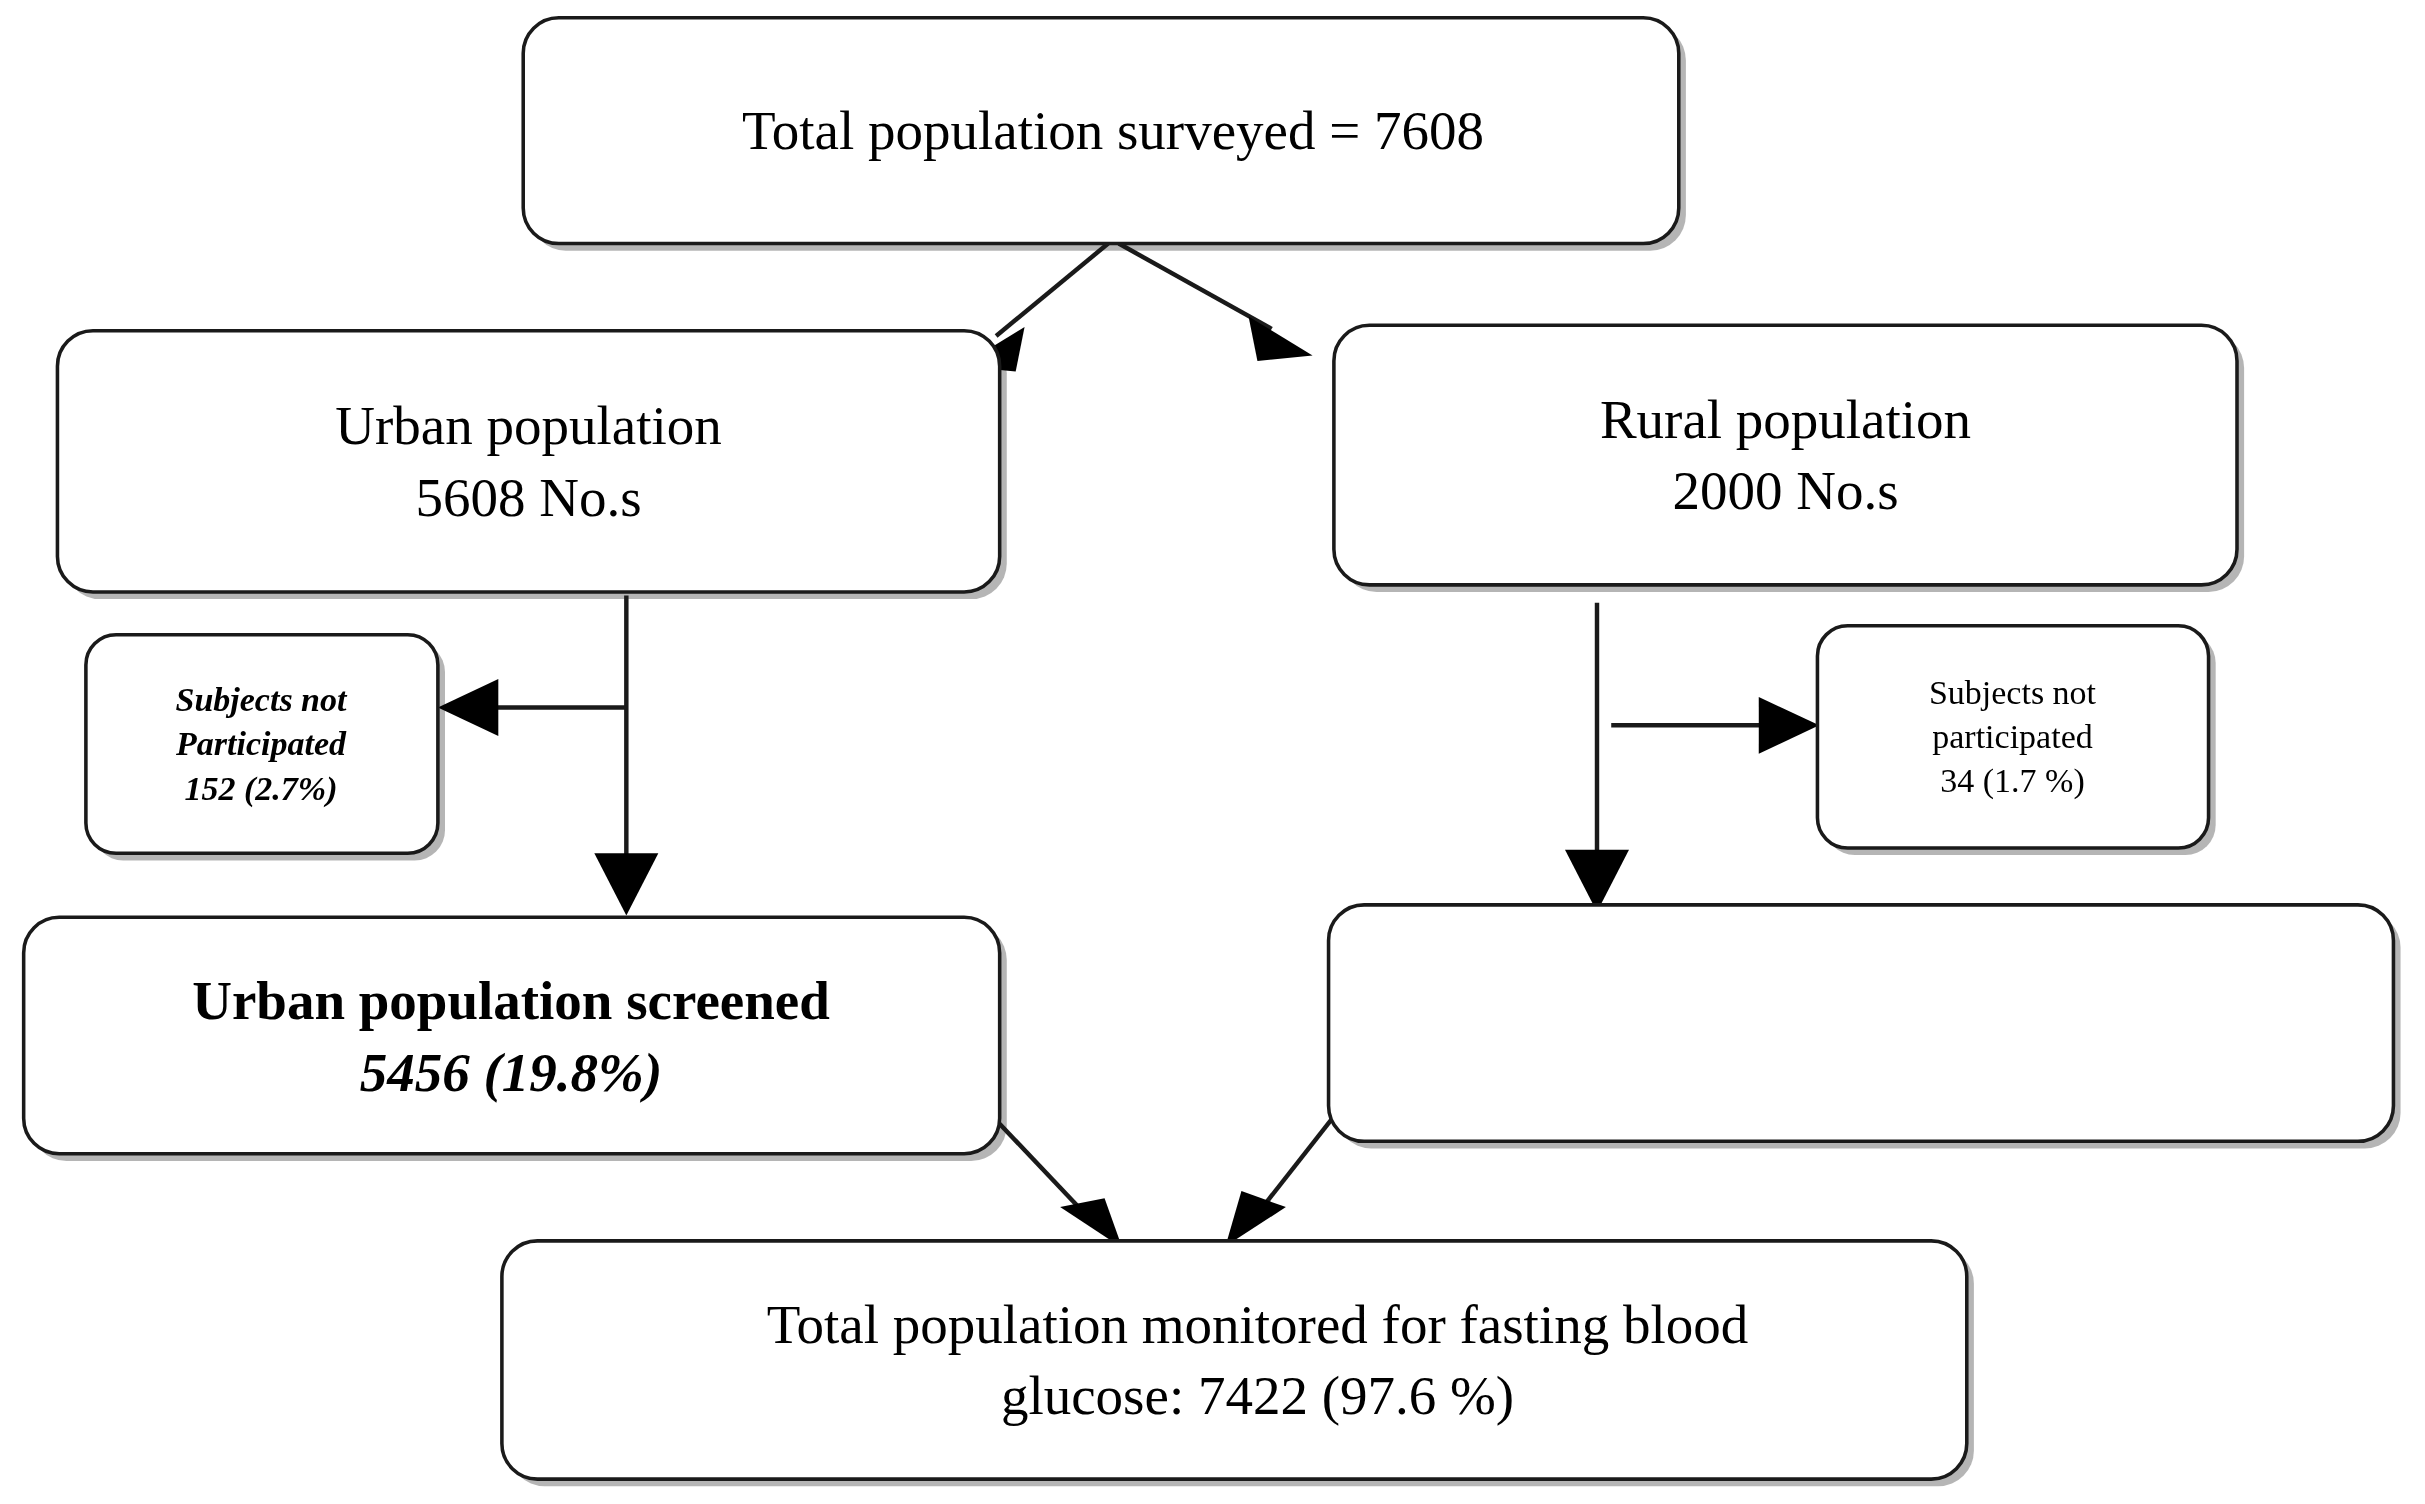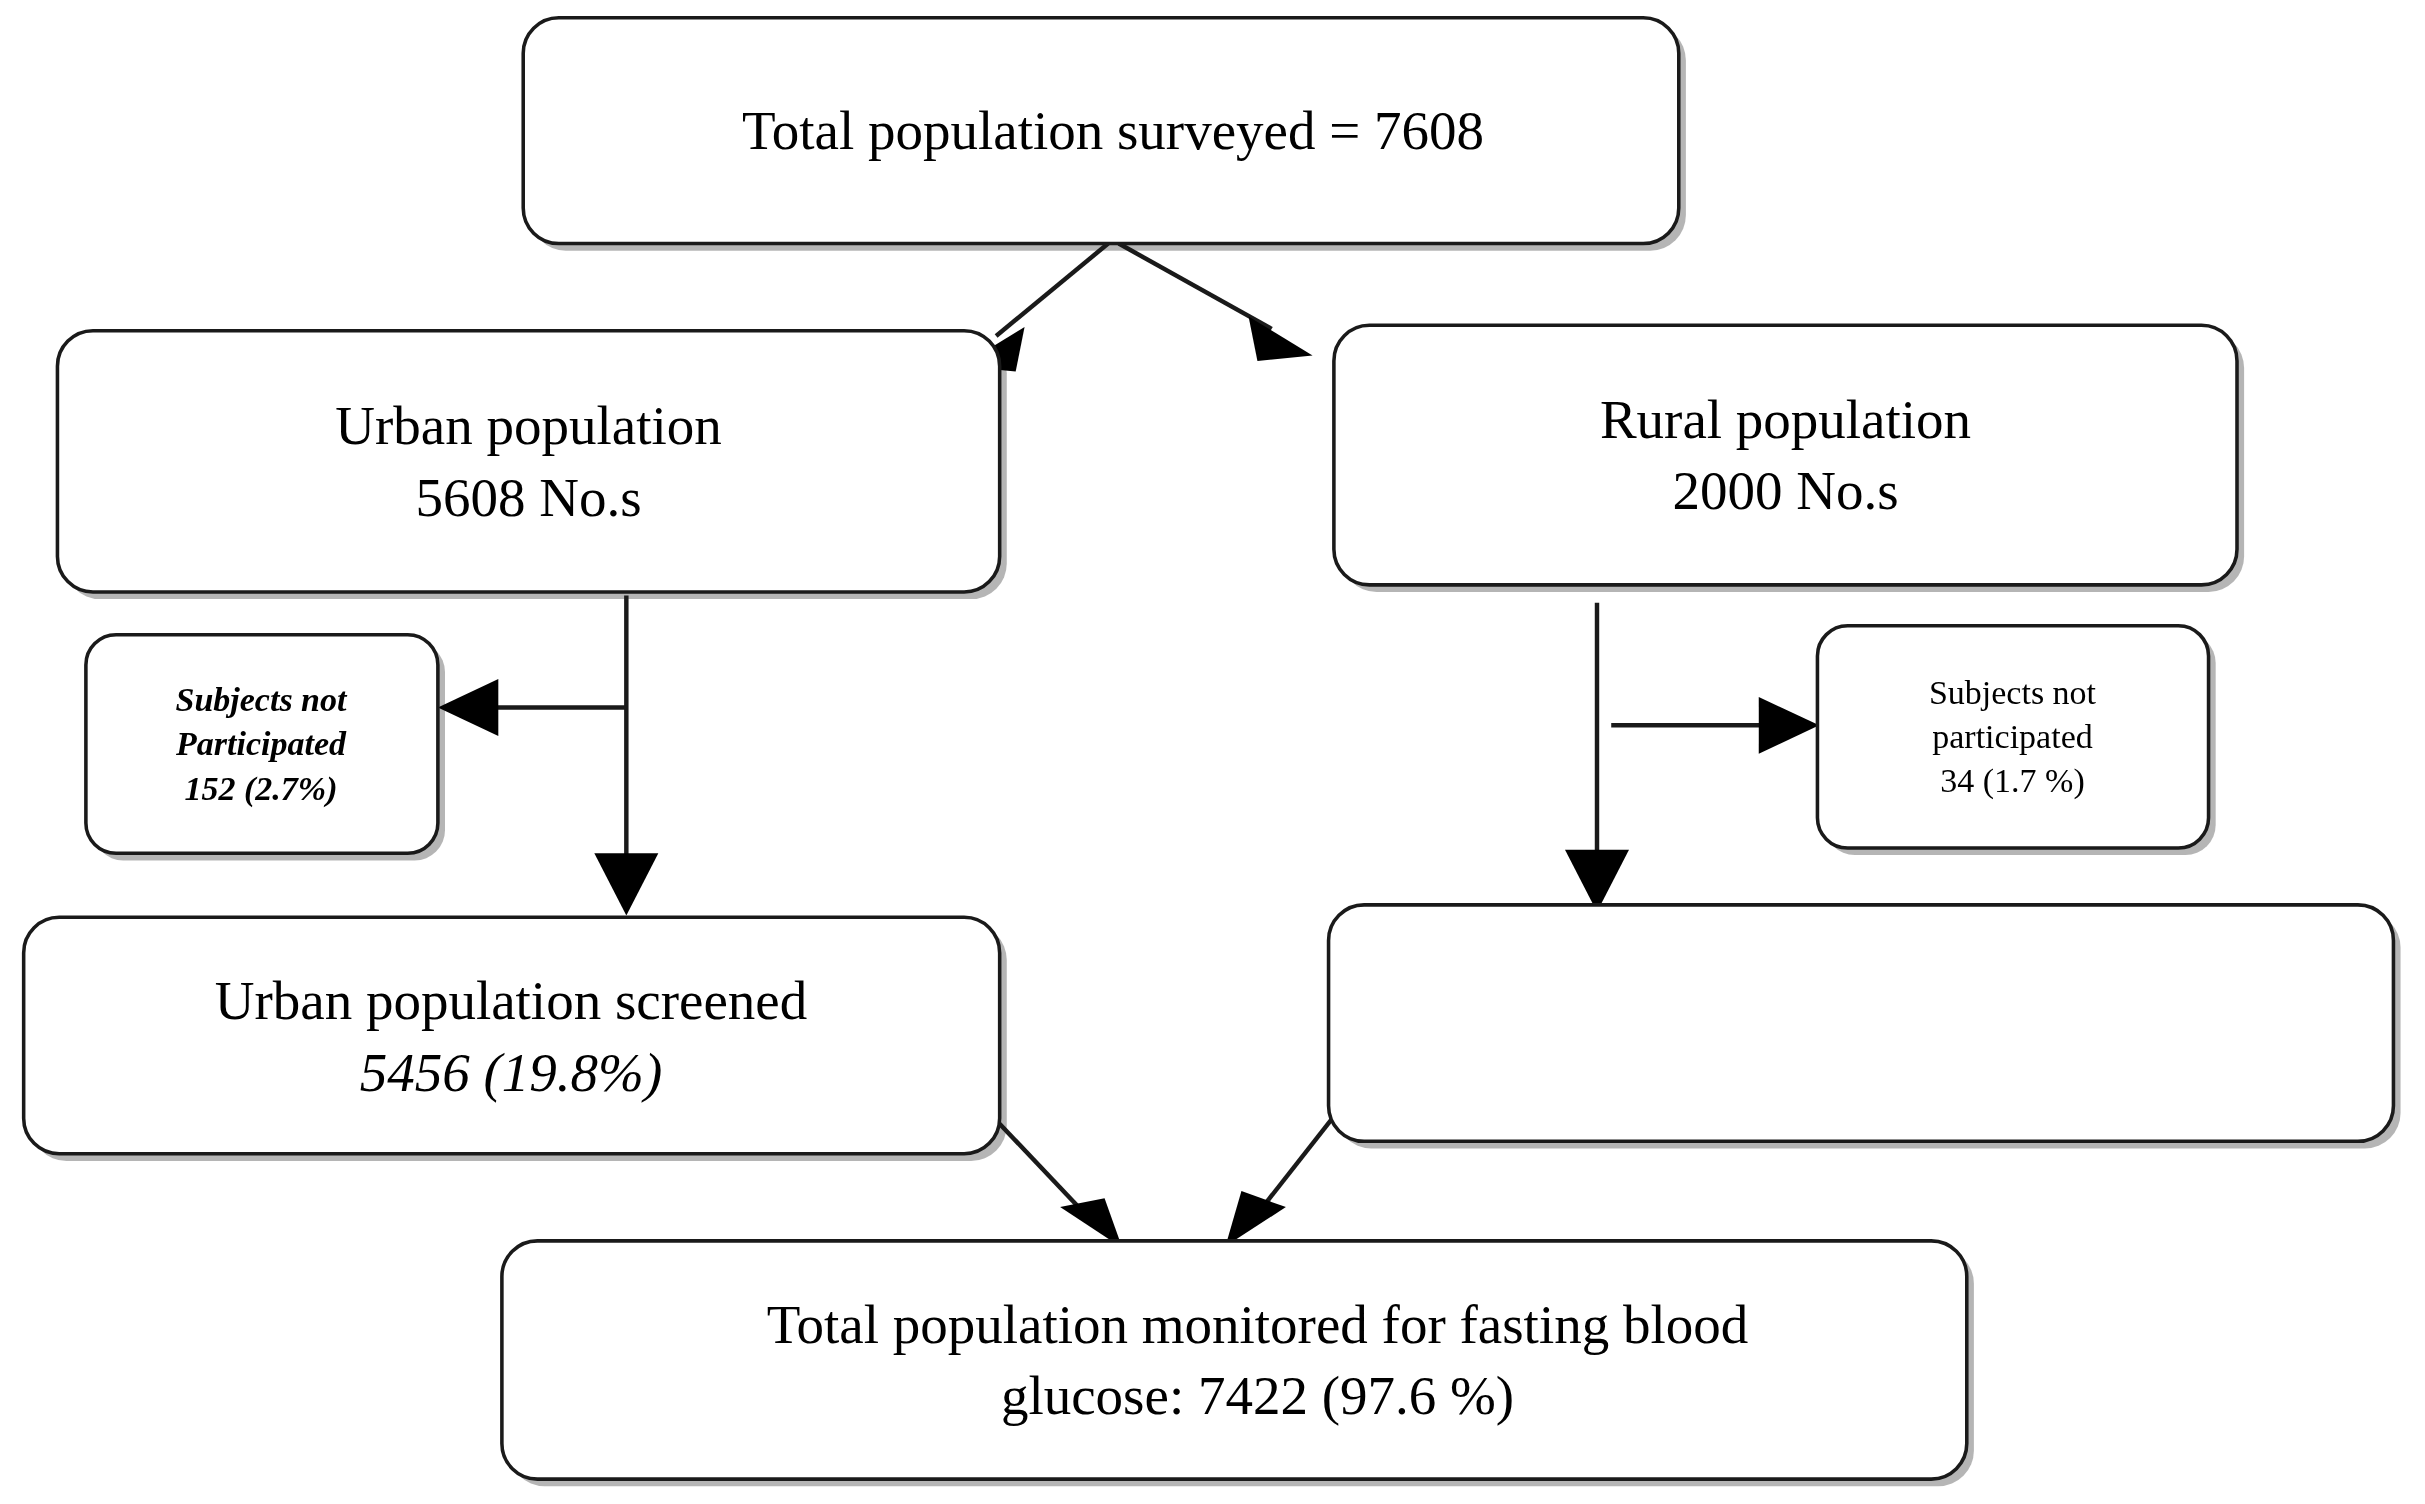--- a/index.html
+++ b/index.html
@@ -153,21 +153,21 @@
     <span class="line">Participated</span>
     <span class="line">152 (2.7%)</span>
   </div>
 
   <div class="node-label t-small" style="left:1817px; top:626px; width:391px; height:222px;">
     <span class="line">Subjects not</span>
     <span class="line">participated</span>
     <span class="line">34 (1.7 %)</span>
   </div>
 
-  <div class="node-label t-large" style="left:23px; top:918px; width:976px; height:237px;">
+  <div class="node-label t-large" style="left:23px; top:918px; width:976px; height:237px;font-weight:bold;">
     <span class="line">Urban population screened</span>
     <span class="line ital">5456 (19.8%)</span>
   </div>
 
 
   <div class="node-label t-large" style="left:501px; top:1241px; width:1465px; height:238px;padding-left:48px;">
     <span class="line">Total population monitored for fasting blood</span>
     <span class="line">glucose: 7422 (97.6 %)</span>
   </div>
 

